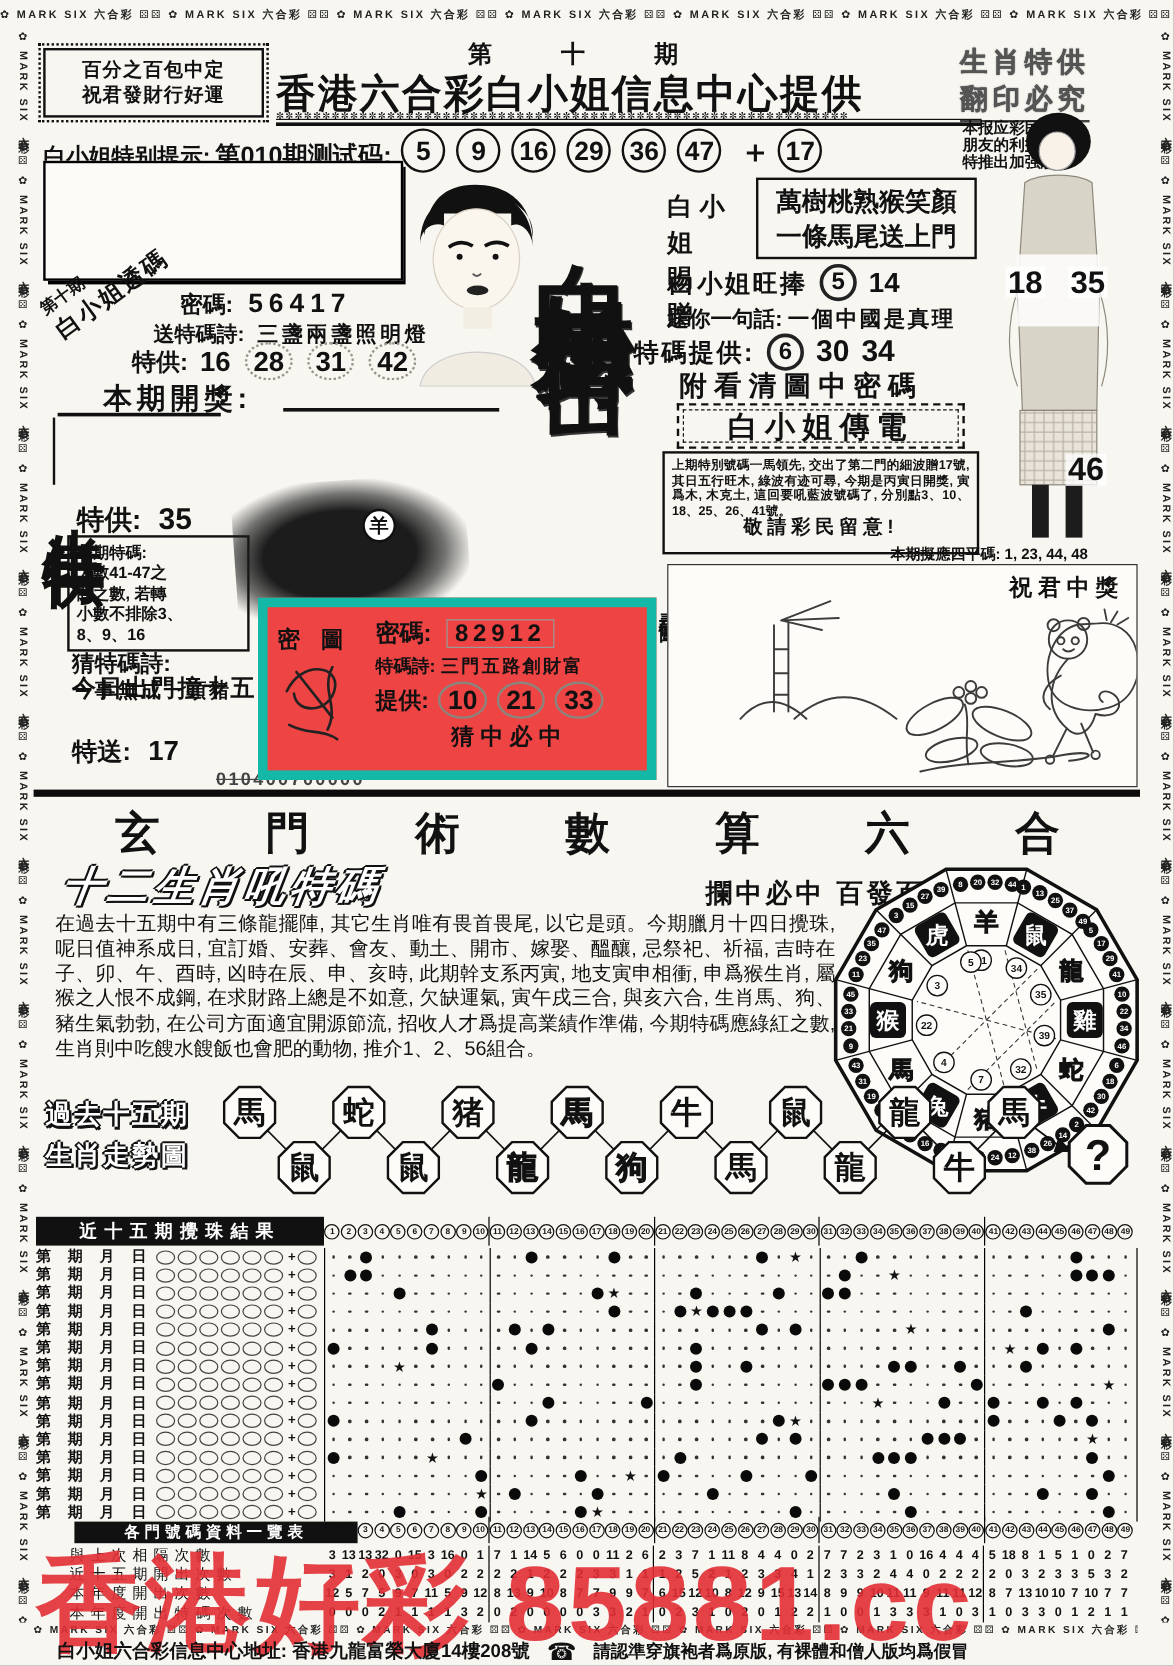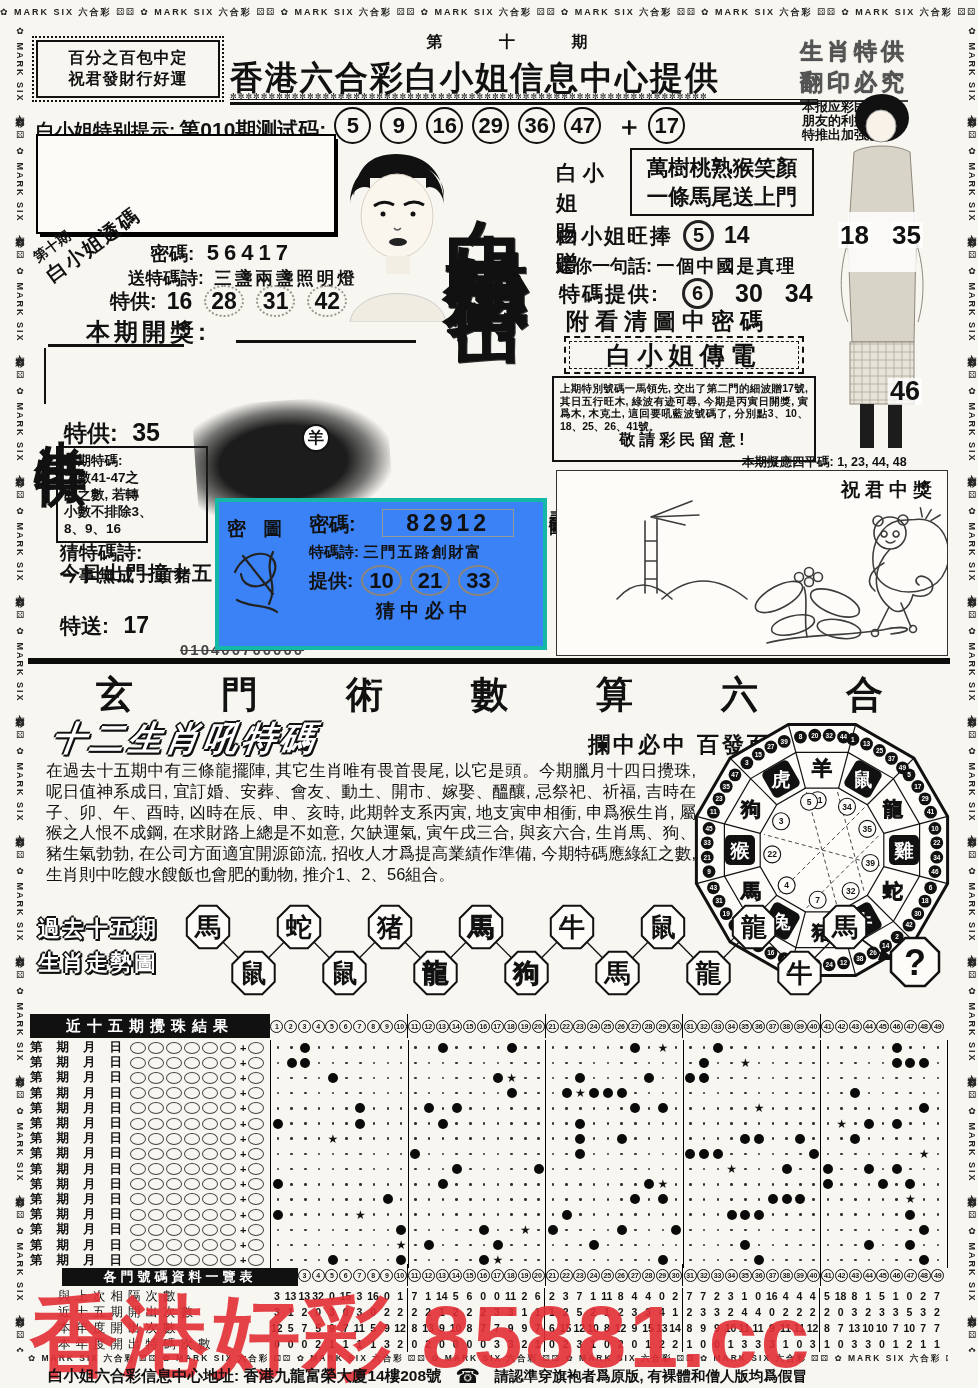--- a/index.html
+++ b/index.html
@@ -7,38 +7,38 @@
   .page{position:relative;width:978px;height:1388px;margin:0 auto;background:#f7f6f1;color:#111;overflow:hidden}
   .abs{position:absolute}
   .b{font-weight:bold}
   .nowrap{white-space:nowrap}
   
   .hstrip{position:absolute;left:0;width:978px;height:26px;overflow:hidden;font-size:9px;font-weight:bold;color:#222;letter-spacing:2px;line-height:24px;white-space:nowrap}
   .vstrip{position:absolute;top:26px;width:26px;height:1326px;overflow:hidden;font-size:9px;font-weight:bold;color:#222;letter-spacing:2px;writing-mode:vertical-rl;text-orientation:mixed;white-space:nowrap}
   
   .promo{border:2px solid #111;outline:2px dotted #111;outline-offset:2px;padding:6px 8px;text-align:center}
   .promo div{font-size:16px;font-weight:bold;letter-spacing:1px}
-  .issue{font-size:16px;font-weight:bold;letter-spacing:26px;text-align:center}
+  .issue{font-size:20px;font-weight:bold;letter-spacing:26px;text-align:left}
   .maintitle{font-size:33px;font-weight:bold;letter-spacing:2px;white-space:nowrap}
   .deco{font-size:8px;letter-spacing:1px;overflow:hidden;white-space:nowrap}
   .dline{border-top:1px solid #111;border-bottom:3px solid #111;height:6px}
   .stamp div{font-size:23px;font-weight:bold;letter-spacing:4px;color:#555;text-shadow:0 0 1px #000}
   .stamp{border-bottom:2px solid #444;padding-bottom:2px}
   
   .circ{display:inline-flex;align-items:center;justify-content:center;border:2px solid #111;border-radius:50%;font-weight:bold}
   .tn{width:37px;height:37px;font-size:22px;margin-right:9px}
   .stampc{width:31px;height:31px;border-width:3px;border-color:#222;font-size:20px}
   .ring{border:2px dotted #9a938a;border-radius:50%;padding:1px 5px}
   .gring{border:2px solid #8a857d;border-radius:50%;padding:1px 6px}
   
   .hardbox{border:2px solid #000;box-shadow:3px 4px 0 -1px #000;background:#fcfbf7}
   .tema-box{border:2px solid #111;padding:4px 6px;font-size:13.5px;font-weight:bold;line-height:17px}
   .dashbox{border:2px dashed #111;outline:1px dashed #111;outline-offset:-6px;display:flex;align-items:center;justify-content:center;font-size:25px;font-weight:bold;letter-spacing:6px}
   .newsbox{border:2px solid #111;padding:4px 6px;font-size:10.5px;font-weight:bold;line-height:12.5px;text-align:justify}
-  .mibox{border:4px solid #14b8a6;background:#3b82f6;display:flex;padding:6px 8px}
+  .mibox{border:8px solid #14b8a6;background:#ef4444;display:flex;padding:6px 8px}
   .giftbox{border:2px solid #111;padding:3px 6px;text-align:center}
   .giftbox div{font-size:21.5px;font-weight:bold;white-space:nowrap}
   .monkeybox{border:1.5px solid #333;background:#fdfcf8}
   
   .vtext{writing-mode:vertical-rl;text-orientation:upright;font-weight:bold}
   
   .bar{background:#111;color:#fff;font-weight:bold;display:flex;align-items:center;justify-content:center}
   .rrow{height:15.2px;display:flex;align-items:center;font-size:12.5px;font-weight:bold}
   .rl{display:inline-block}
   .oval{width:16px;height:12px;border:1px solid #444;border-radius:50%;display:inline-block;margin-right:2px;flex:0 0 16px}
@@ -145,21 +145,21 @@
   <div class="abs mibox" style="left:215px;top:498px;width:332px;height:152px">
     <div style="width:82px">
       <div class="b" style="font-size:19px;letter-spacing:6px;margin-top:8px">密 圖</div>
       <svg width="64" height="78" viewBox="0 0 64 78">
         <path d="M8,30 C20,4 52,8 48,28 C44,48 16,50 14,32 M16,14 L46,52 M46,10 C36,30 52,42 42,62 M10,58 C24,66 40,62 50,70" fill="none" stroke="#222" stroke-width="2.2" stroke-linecap="round"></path>
       </svg>
     </div>
     <div style="flex:1">
       <div class="nowrap" style="margin-top:2px">
         <span class="b" style="font-size:20px">密碼:</span>
-        <span class="b" style="font-size:23px;letter-spacing:4px;border:1px solid #999;padding:0 23px;margin-left:22px">82912</span>
+        <span class="b" style="font-size:20px;letter-spacing:4px;border:1px solid #999;padding:0 6px;margin-left:8px">82912</span>
       </div>
       <div class="nowrap" style="margin-top:5px">
         <span class="b" style="font-size:15px">特碼詩:</span>
         <span class="b" style="font-size:15px;letter-spacing:2px">三門五路創財富</span>
       </div>
       <div class="nowrap" style="margin-top:6px;display:flex;align-items:center">
         <span class="b" style="font-size:19px">提供:</span>
         <span style="margin-left:8px"><span class="b gring" style="font-size: 22px; margin-right: 8px;">10</span><span class="b gring" style="font-size: 22px; margin-right: 8px;">21</span><span class="b gring" style="font-size: 22px; margin-right: 8px;">33</span></span>
       </div>
       <div class="b" style="font-size:19px;text-align:center;margin-top:4px">猜 中 必 中</div>
@@ -192,21 +192,21 @@
   </div>
   <div class="abs nowrap" style="left:558px;top:220px;display:flex;align-items:center;gap:10px">
     <span class="b" style="font-size:21px;letter-spacing:2px">白小姐旺捧</span>
     <span class="circ stampc">5</span>
     <span class="b" style="font-size:23px">14</span>
   </div>
   <div class="abs nowrap" style="left:556px;top:254px">
     <span class="b" style="font-size:18px">送你一句話:</span>
     <span class="b" style="font-size:18px;letter-spacing:2px">一個中國是真理</span>
   </div>
-  <div class="abs nowrap" style="left:559px;top:278px;display:flex;align-items:center;gap:22px">
+  <div class="abs nowrap" style="left:528px;top:278px;display:flex;align-items:center;gap:10px">
     <span class="b" style="font-size:21px;letter-spacing:2px">特碼提供:</span>
     <span class="circ stampc">6</span>
     <span class="b" style="font-size:25px">30</span>
     <span class="b" style="font-size:25px">34</span>
   </div>
   <div class="abs b nowrap" style="left:566px;top:306px;font-size:23px;letter-spacing:6px">附看清圖中密碼</div>
   <div class="abs dashbox" style="left:564px;top:336px;width:240px;height:38px">白小姐傳電</div>
   <div class="abs newsbox" style="left:552px;top:376px;width:264px;height:86px">
     <span>上期特別號碼一馬領先, 交出了第二門的細波贈17號, 其日五行旺木, 綠波有迹可尋, 今期是丙寅日開獎, 寅爲木, 木克土, 這回要吼藍波號碼了, 分別點3、10、18、25、26、41號。</span>
     <div class="b" style="font-size:16px;text-align:center;letter-spacing:4px;margin-top:2px">敬請彩民留意!</div>

